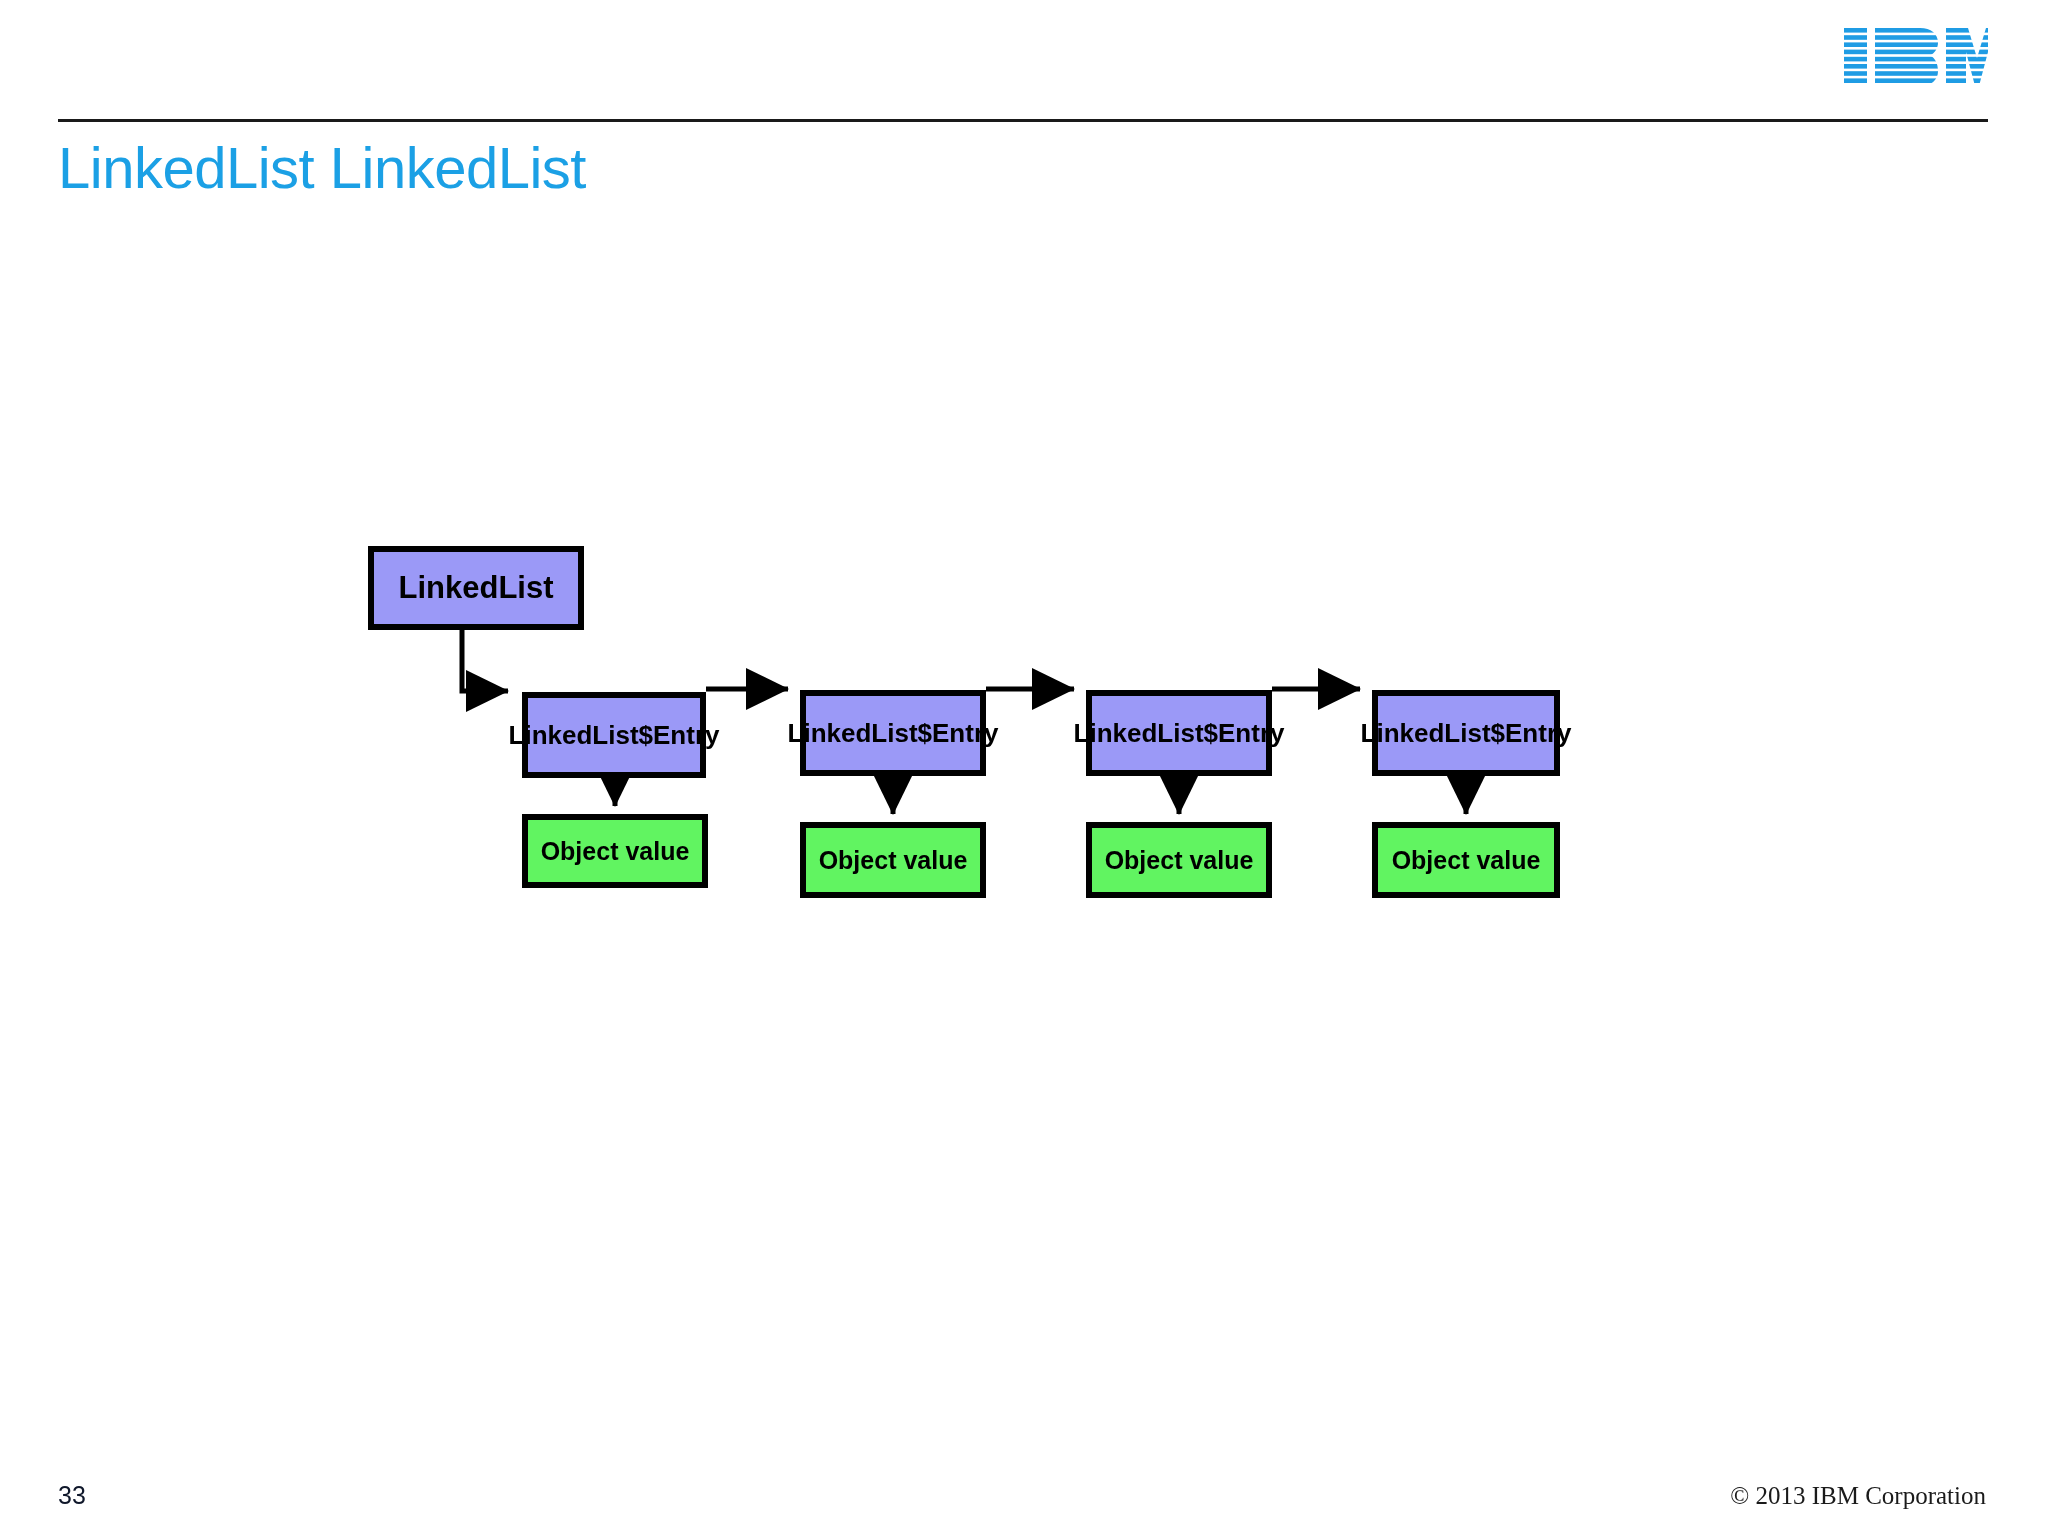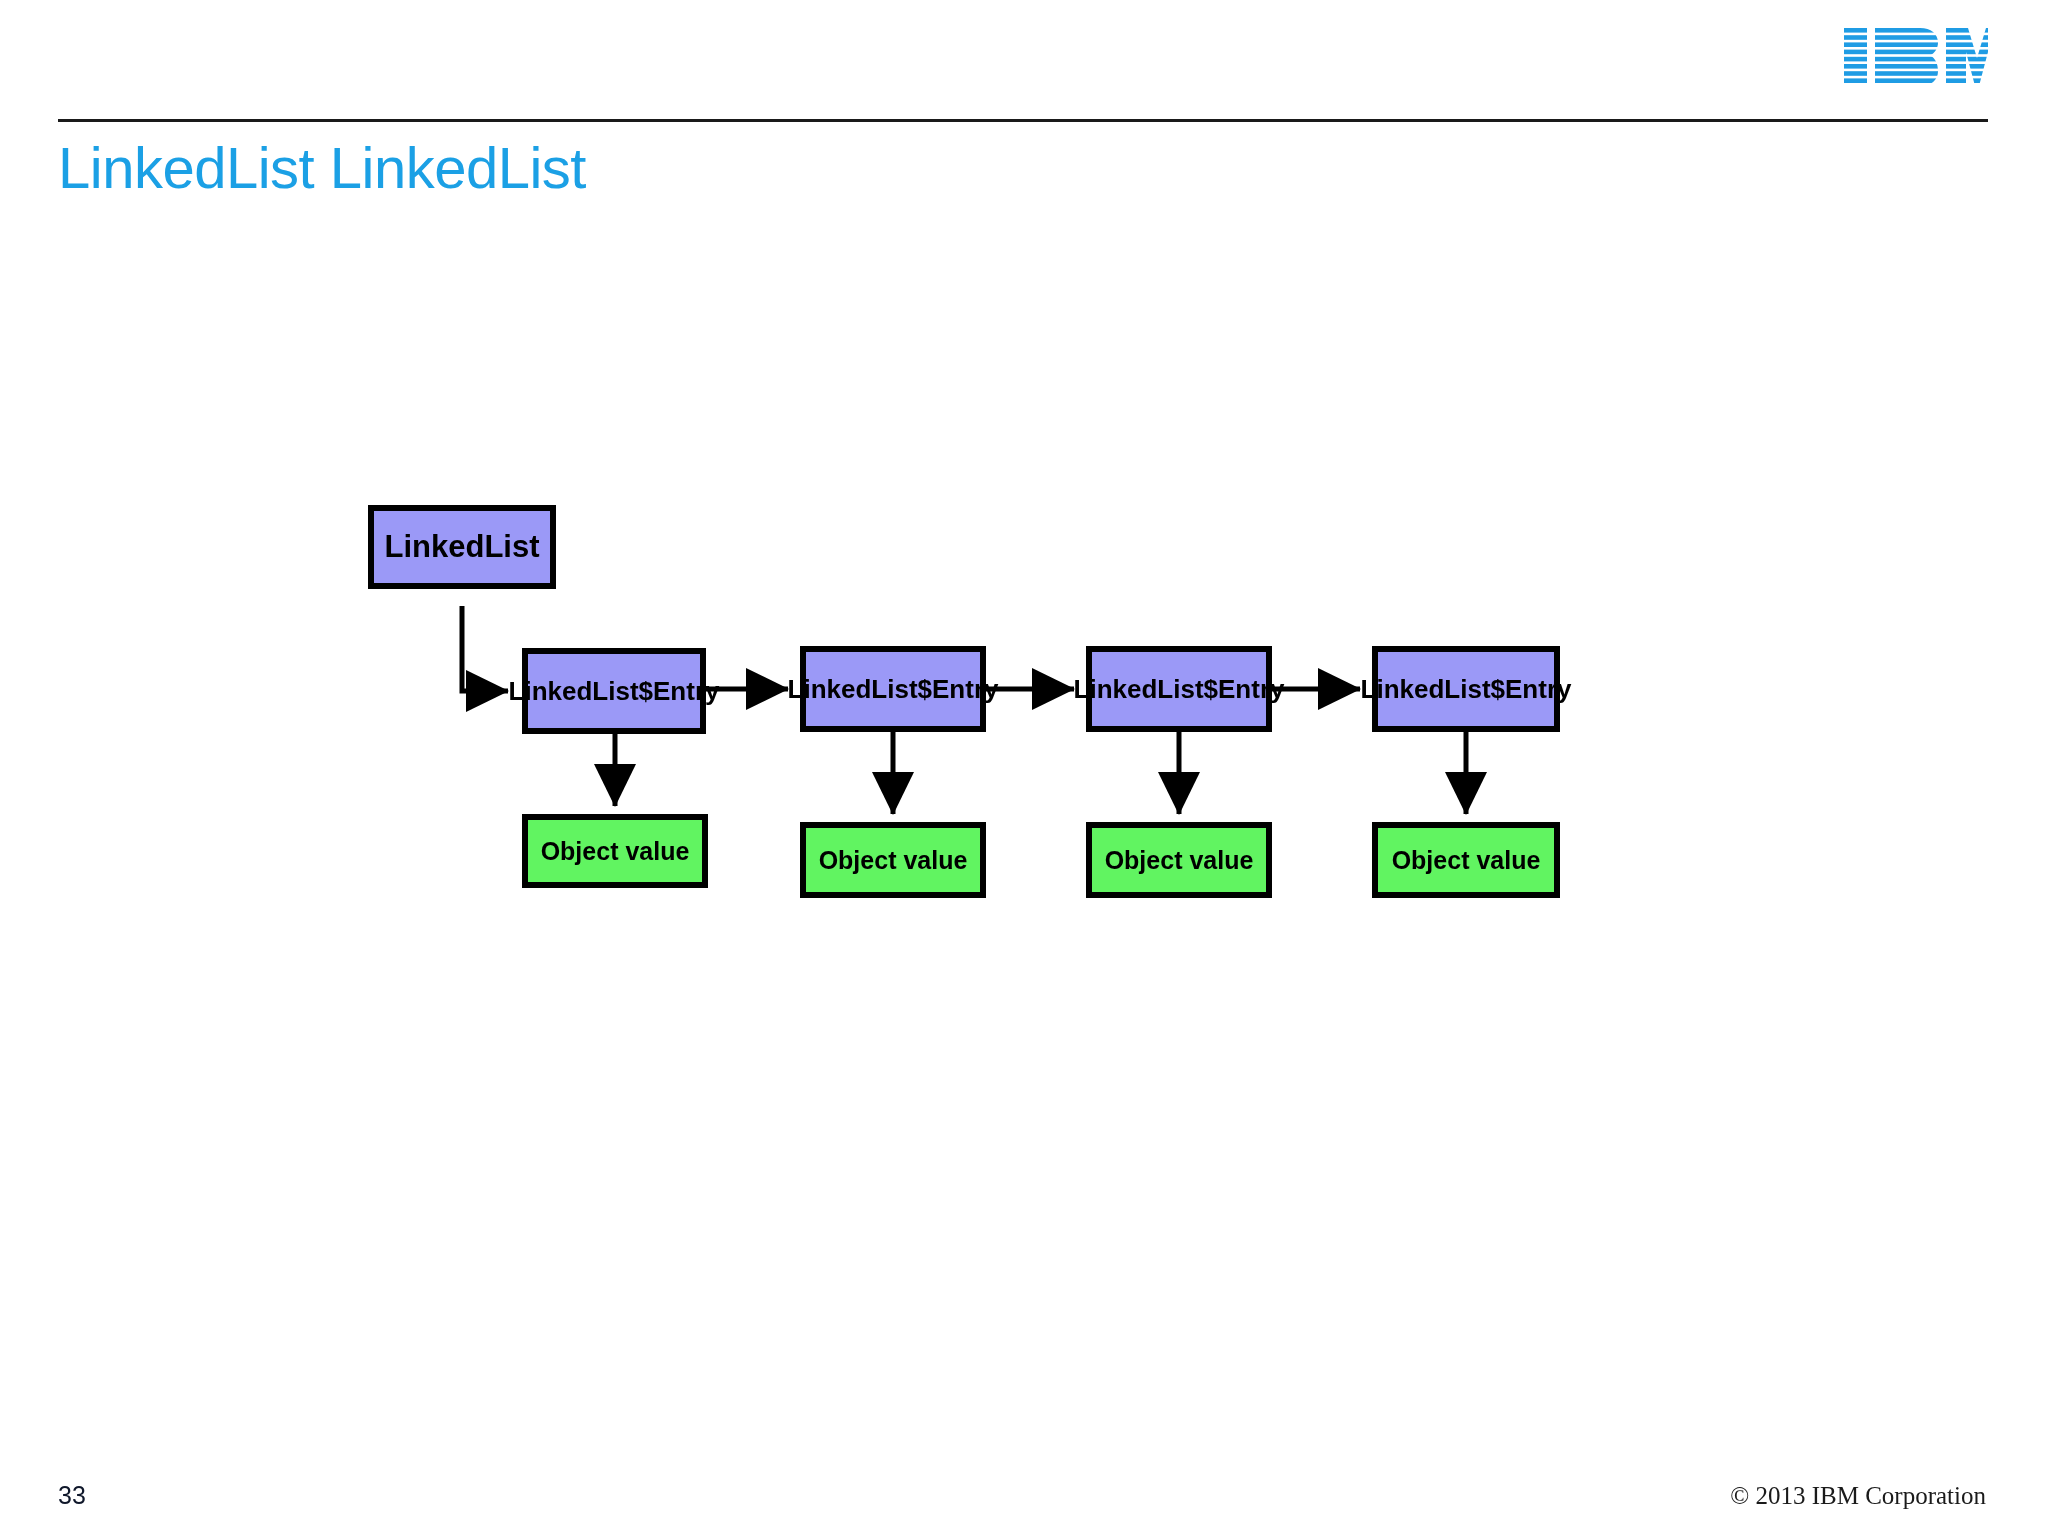--- a/index.html
+++ b/index.html
@@ -67,21 +67,21 @@
     white-space: nowrap;
   }
   .node-label {
     display: block;
     white-space: nowrap;
   }
   .node.purple { background: #9B99F7; }
   .node.green  { background: #61F461; }
 
   .node.list-root   { font-size: 31px; }
-  .node.entry       { font-size: 26px; }
+  .node.entry       { font-size: 26px; margin-top: 44px; }
   .node.value       { font-size: 25px; }
 
   
   #page-number {
     position: absolute;
     left: 58px;
     bottom: 26px;
     font-size: 25px;
     color: #0f172a;
   }
@@ -148,21 +148,21 @@
     <path d="M 986,689 L 1074,689" marker-end="url(#arrowR)"></path>
     <path d="M 1272,689 L 1360,689" marker-end="url(#arrowR)"></path>
 
     <path d="M 615,734 L 615,806" marker-end="url(#arrowD)"></path>
     <path d="M 893,732 L 893,814" marker-end="url(#arrowD)"></path>
     <path d="M 1179,732 L 1179,814" marker-end="url(#arrowD)"></path>
     <path d="M 1466,732 L 1466,814" marker-end="url(#arrowD)"></path>
   </g>
 </svg>
 
-<div class="node purple list-root" style="left:368px; top:505px; width:188px; height:84px;">
+<div class="node purple list-root" style="left:368px; top:546px; width:216px; height:84px;">
   <span class="node-label">LinkedList</span>
 </div>
 
 <div class="node purple entry" style="left:522px; top:648px; width:184px; height:86px;">
   <span class="node-label">LinkedList$Entry</span>
 </div>
 <div class="node green value" style="left:522px; top:814px; width:186px; height:74px;">
   <span class="node-label">Object value</span>
 </div>
 

